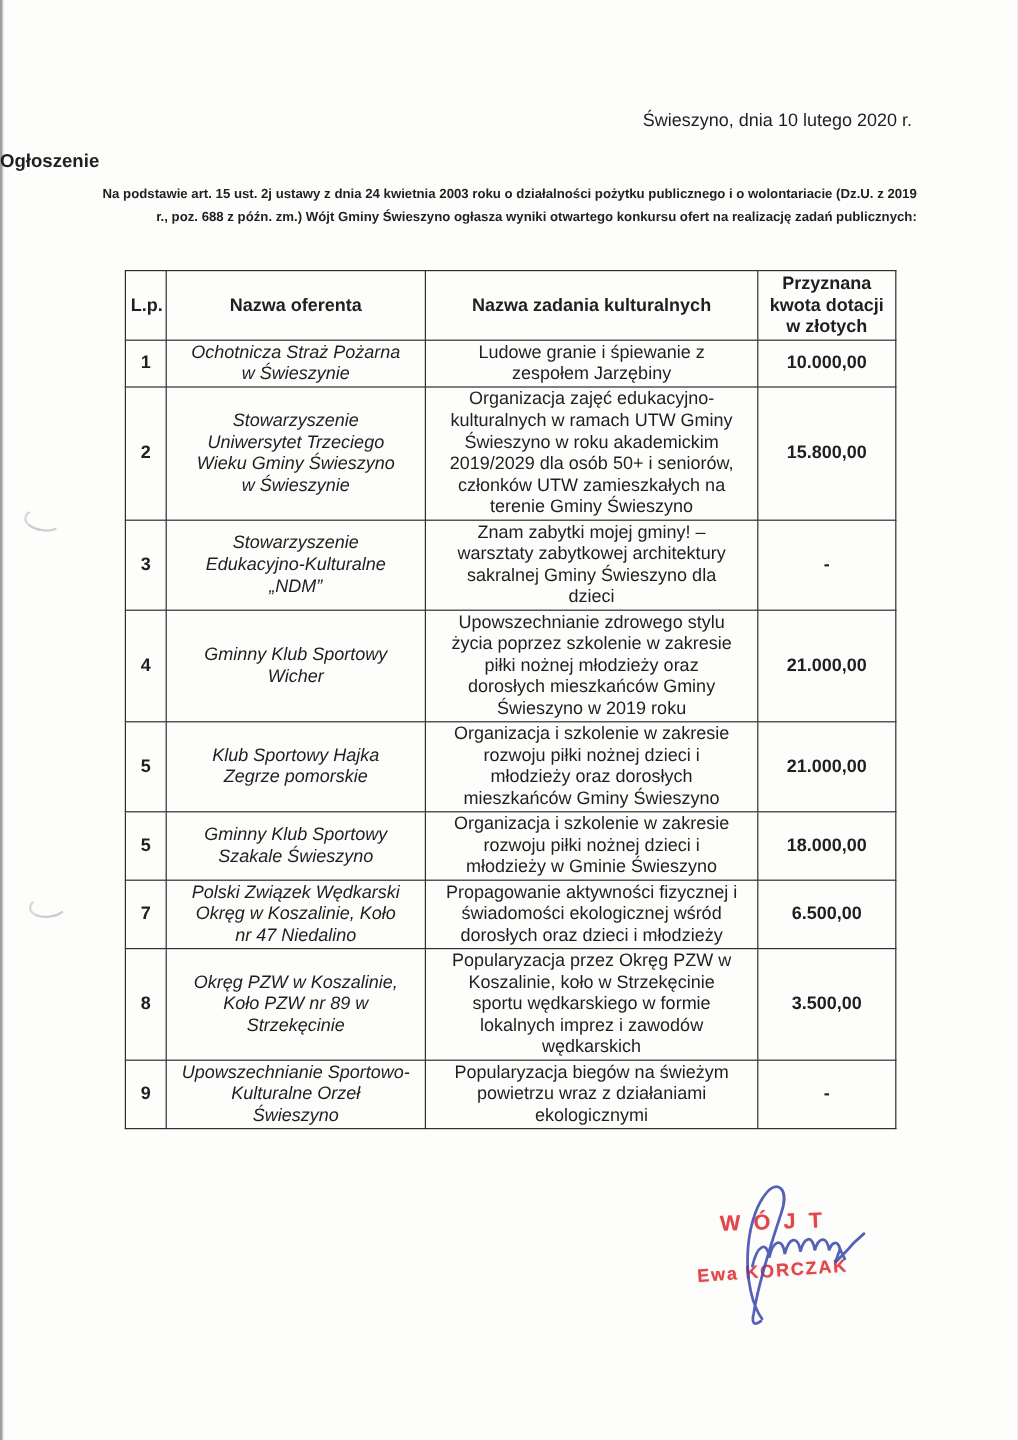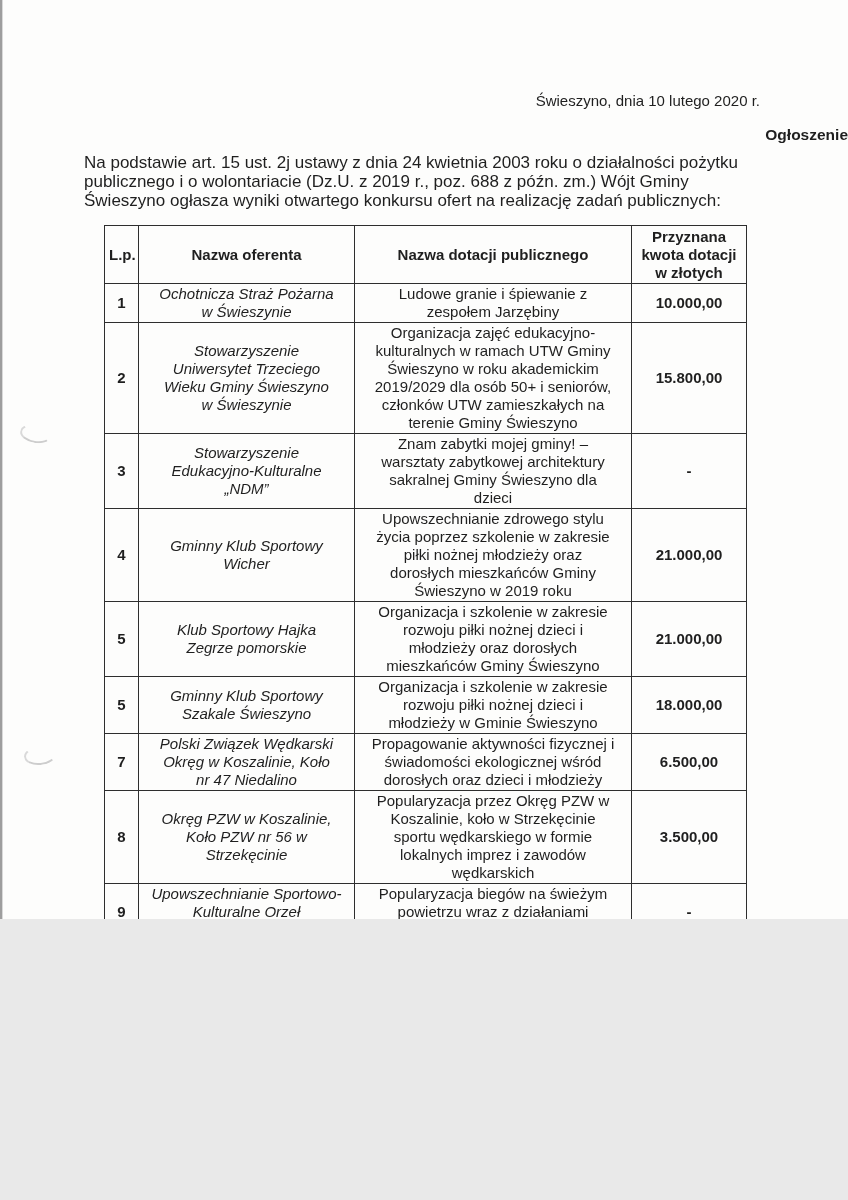--- a/index.html
+++ b/index.html
@@ -1,35 +1,35 @@
 <!DOCTYPE html>
 <html lang="pl"><head>
 <meta charset="utf-8">
 <style>
   html,body{margin:0;padding:0;background:#e9e9e9;}
   .page{
     position:relative;
-    width:848px;height:919px;
+    width:848px;height:1200px;
     margin:0 auto;
     background:#fdfdfc;
     overflow:hidden;
     font-family:"Liberation Sans","DejaVu Sans",sans-serif;
     color:#1f1f1f;
   }
   
   .scan-edge{position:absolute;left:0;top:0;width:2px;height:1200px;background:#3f3f3f;opacity:.5;}
   .scan-edge2{position:absolute;left:2px;top:0;width:1px;height:1200px;background:#b5b5b5;opacity:.5;}
   .punch-mark{position:absolute;width:28px;height:15px;border:2px solid transparent;
     border-bottom-color:#cdcdcd;border-left-color:#d9d9d9;border-radius:50%;}
   .punch-1{left:20px;top:424px;transform:rotate(8deg);}
   .punch-2{left:24px;top:746px;transform:rotate(-6deg);}
 
   .date-line{position:absolute;top:92px;right:88px;font-size:15px;}
-  .doc-title{position:absolute;top:126px;left:0;width:100%;text-align:right;font-size:15.5px;font-weight:bold;}
-  .intro{position:absolute;top:153px;left:84px;width:680px;text-align:left;font-size:17px;line-height:19px;}
+  .doc-title{position:absolute;top:126px;left:0;width:100%;text-align:left;font-size:15.5px;font-weight:bold;}
+  .intro{position:absolute;top:153px;left:84px;width:680px;text-align:right;font-size:11px;line-height:19px;font-weight:bold;}
 
   table.results{
     position:absolute;top:225px;left:104px;
     border-collapse:collapse;table-layout:fixed;
     width:642px;
     font-size:15px;line-height:18px;
   }
   table.results td,table.results th{
     border:1px solid #2e2e2e;
     vertical-align:middle;
@@ -82,21 +82,21 @@
     <colgroup>
       <col class="col-lp">
         <col class="col-oferent">
         <col class="col-zadanie">
         <col class="col-kwota">
     </colgroup>
     <tbody>
         <tr style="height:58px">
       <th>L.p.</th>
       <th>Nazwa oferenta</th>
-      <th>Nazwa dotacji publicznego</th>
+      <th>Nazwa zadania kulturalnych</th>
       <th class="prewrap">Przyznana
 kwota dotacji
 w złotych</th>
     </tr>
     <tr style="height:37px">
       <td class="c-lp">1</td>
       <td class="c-oferent prewrap">Ochotnicza Straż Pożarna
 w Świeszynie</td>
       <td class="c-zadanie prewrap">Ludowe granie i śpiewanie z
 zespołem Jarzębiny</td>
@@ -163,21 +163,21 @@
 Okręg w Koszalinie, Koło
 nr 47 Niedalino</td>
       <td class="c-zadanie prewrap">Propagowanie aktywności fizycznej i
 świadomości ekologicznej wśród
 dorosłych oraz dzieci i młodzieży</td>
       <td class="c-kwota">6.500,00</td>
     </tr>
     <tr style="height:87px">
       <td class="c-lp">8</td>
       <td class="c-oferent prewrap">Okręg PZW w Koszalinie,
-Koło PZW nr 56 w
+Koło PZW nr 89 w
 Strzekęcinie</td>
       <td class="c-zadanie prewrap">Popularyzacja przez Okręg PZW w
 Koszalinie, koło w Strzekęcinie
 sportu wędkarskiego w formie
 lokalnych imprez i zawodów
 wędkarskich</td>
       <td class="c-kwota">3.500,00</td>
     </tr>
     <tr style="height:55px">
       <td class="c-lp">9</td>

